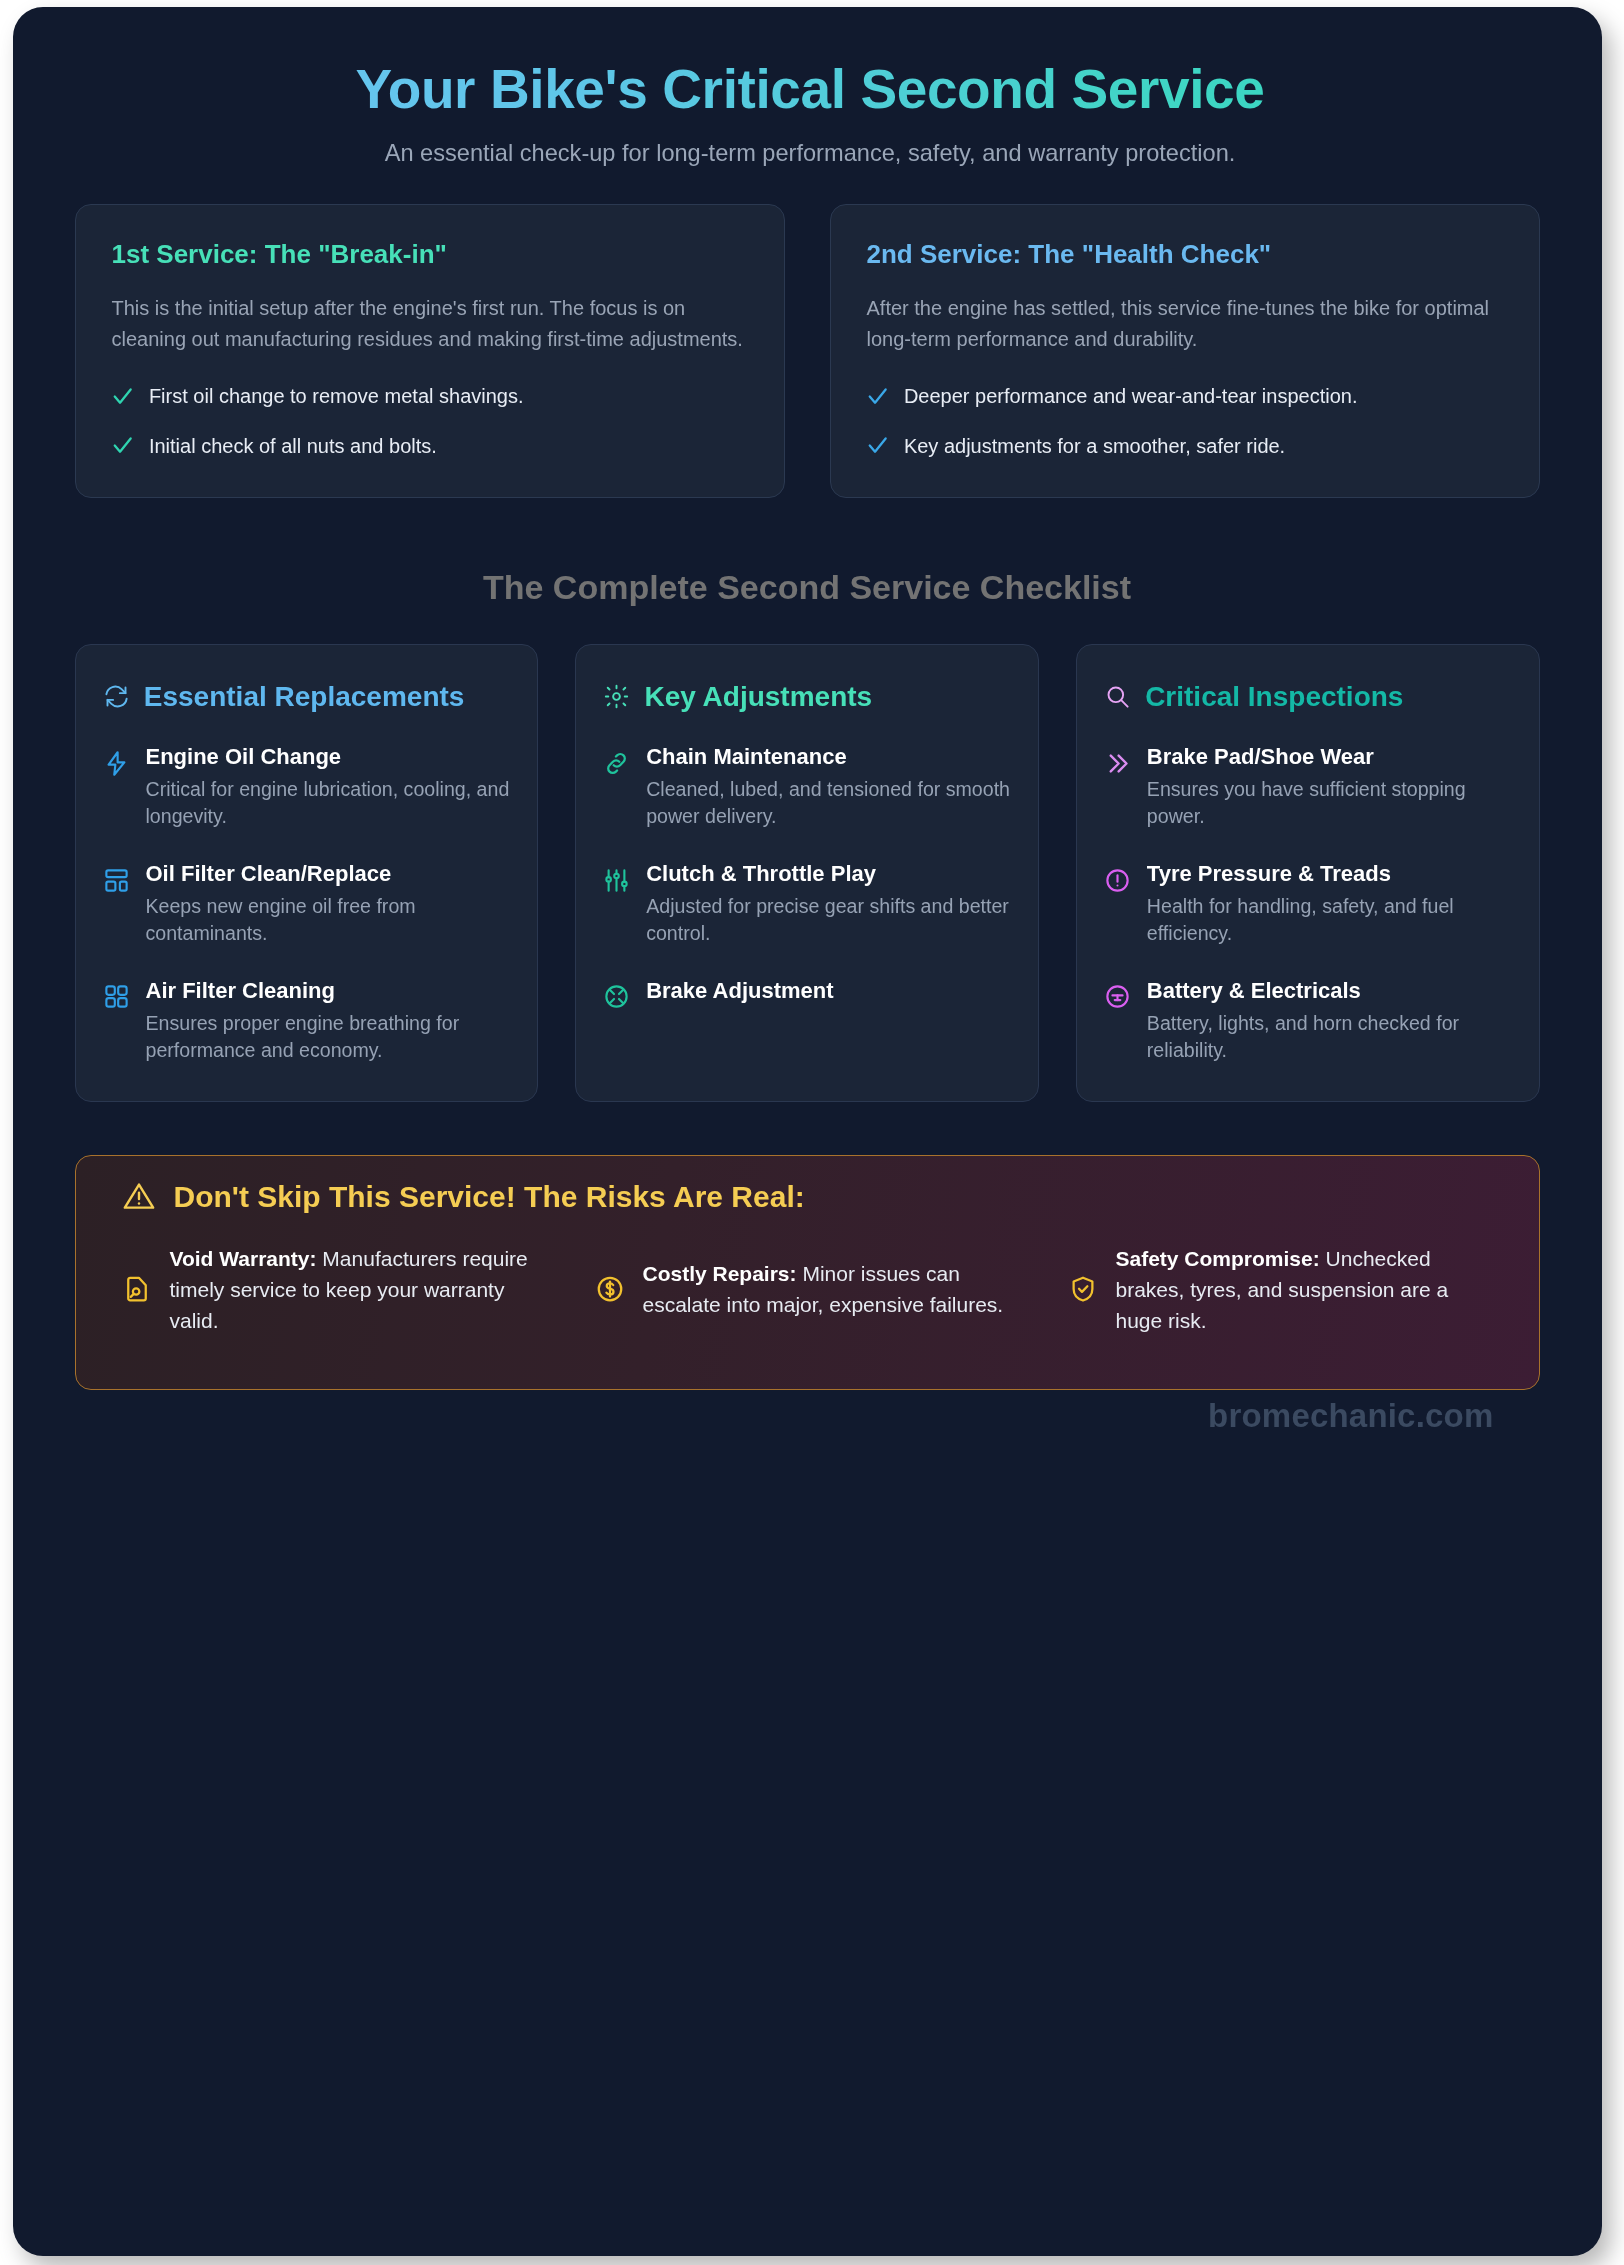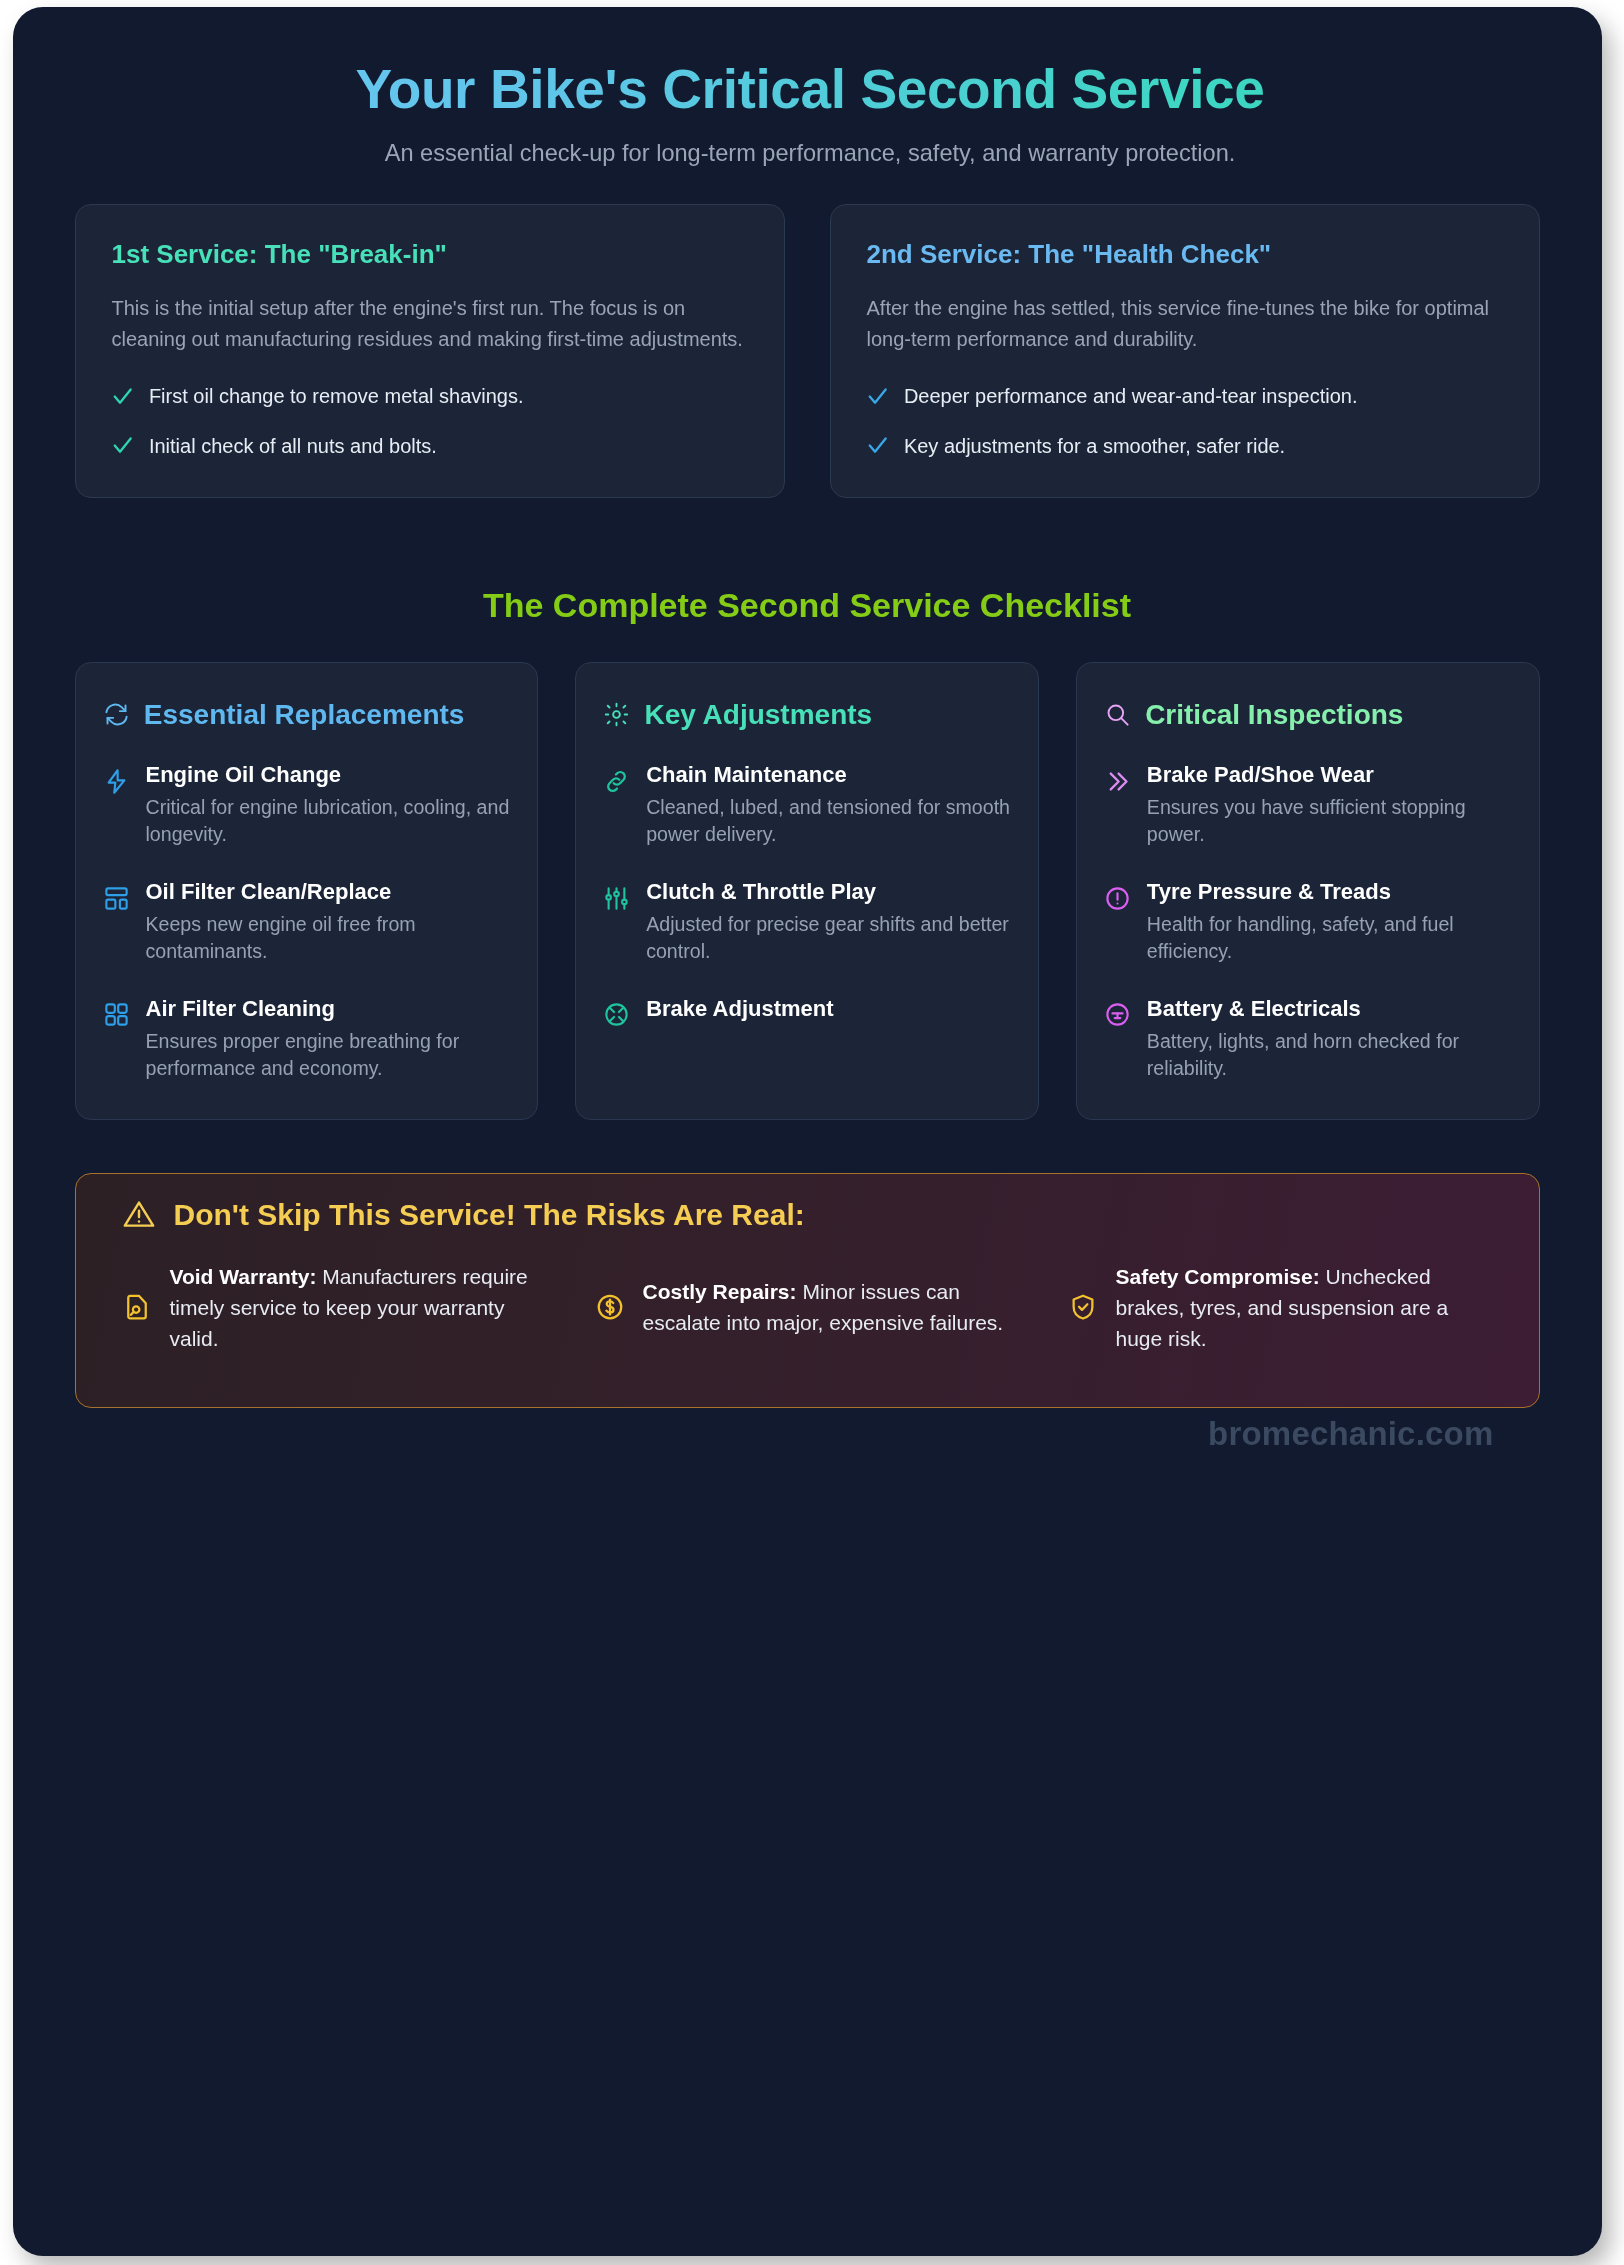--- a/index.html
+++ b/index.html
@@ -89,22 +89,22 @@
     height: 23px;
     position: relative;
     top: 3.6px;
   }
 
   
   .checklist-heading {
     text-align: center;
     font-size: 34px;
     font-weight: bold;
-    color: #84cc16;
-    margin-top: 88px;
+    color: #737373;
+    margin-top: 70px;
   }
 
   .cols {
     display: flex;
     gap: 37px;
     padding: 37px 62px 0 62px;
     align-items: stretch;
   }
 
   .col {
@@ -122,21 +122,21 @@
     margin-bottom: 32px;
   }
   .col-head-icon { flex: 0 0 auto; width: 27px; height: 27px; }
   .col-head-title {
     font-size: 28px;
     font-weight: bold;
     line-height: 1.13;
   }
   .c-blue   { color: #5fb8ef; }
   .c-teal   { color: #47e0b8; }
-  .c-pink   { color: #86efac; }
+  .c-pink   { color: #14b8a6; }
 
   .items { list-style: none; }
   .item {
     display: flex;
     gap: 16px;
     margin-bottom: 30px;
   }
   .item:last-child { margin-bottom: 0; }
   .item-icon { flex: 0 0 auto; width: 27px; height: 27px; margin-top: 5.3px; }
   .item-body { flex: 1; }

